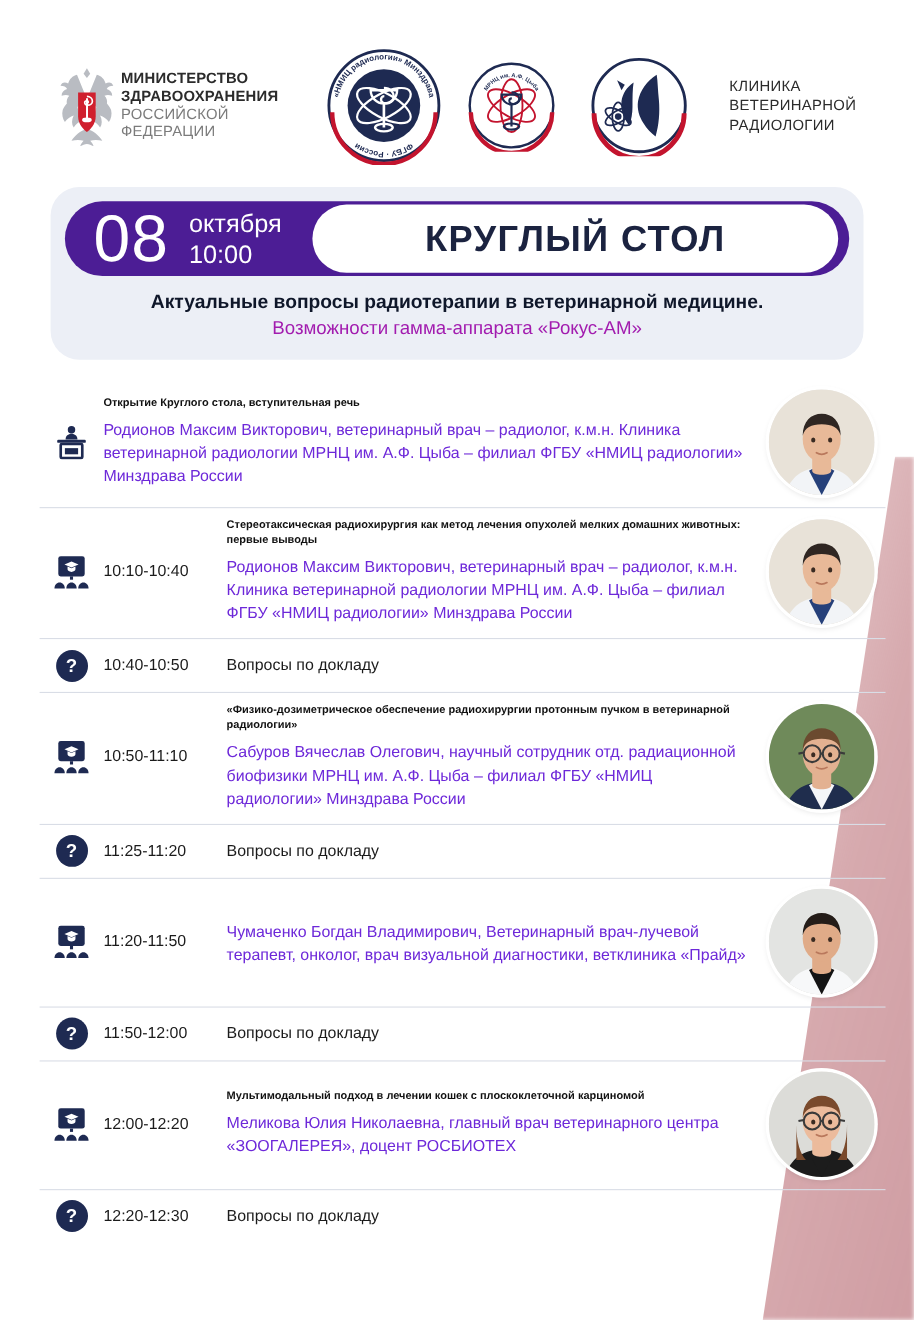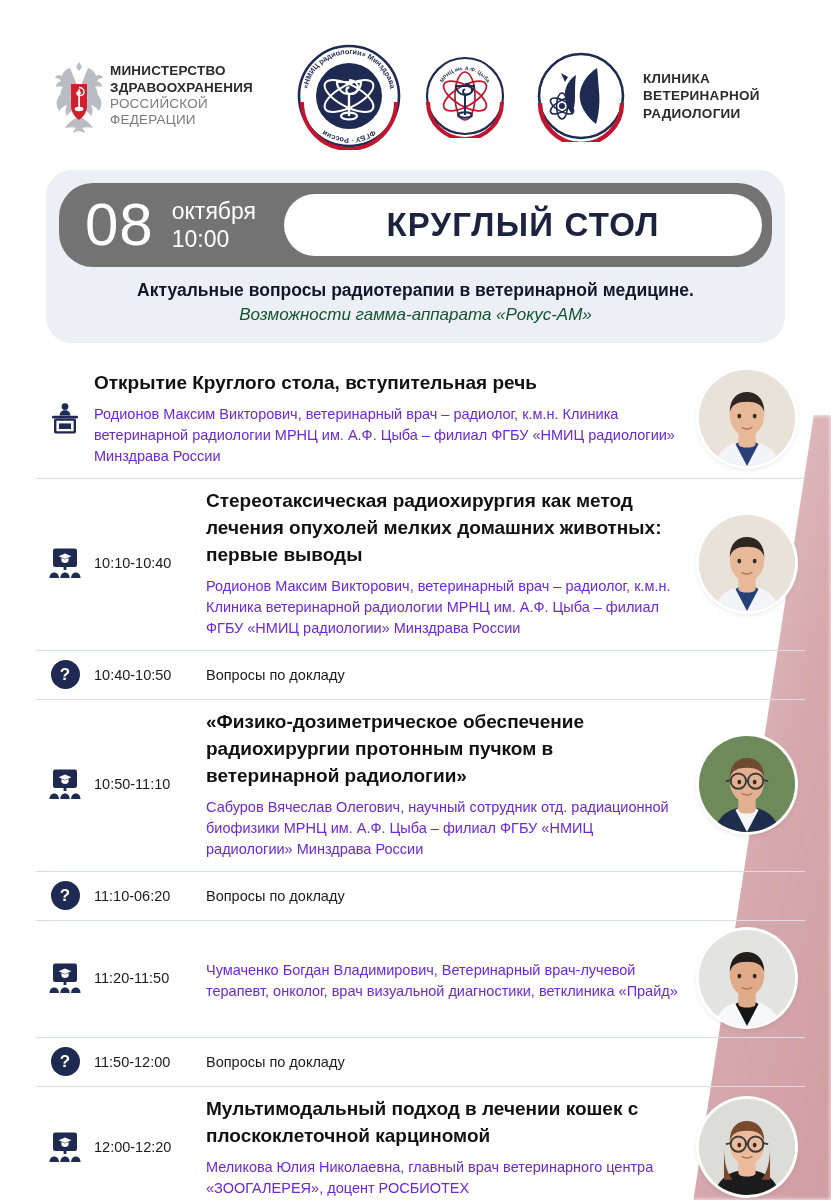--- a/index.html
+++ b/index.html
@@ -76,39 +76,40 @@
   .emblem-mrnc { width: 84px;  height: 84px;  flex: none; }
 
   .vet-logo {
     margin-left: 28px;
     gap: 16px;
   }
   .emblem-vet { width: 92px; height: 92px; flex: none; }
   .vet-text {
     line-height: 1.3;
     font-size: 13.5px;
-    font-weight: bold;
+    font-weight: normal;
     color: #2b2b2b;
     letter-spacing: .3px;
+    margin-left: 20px;
   }
 
   
   .title-panel {
     position: relative;
     z-index: 3;
     margin: 20px 46px 0 46px;
     background: #eceff6;
     border-radius: 26px;
     padding: 13px 13px 14px 13px;
     box-sizing: border-box;
   }
   .date-banner {
-    background: #737373;
+    background: #4c1d95;
     border-radius: 34px;
-    height: 84px;
+    height: 68px;
     display: flex;
     align-items: center;
     padding: 0 10px 0 26px;
     box-sizing: border-box;
   }
   .day-number {
     font-size: 60px;
     font-weight: 300;
     color: #ffffff;
     letter-spacing: 1px;
@@ -141,22 +142,21 @@
     text-align: center;
     padding: 12px 6px 2px 6px;
   }
   .subtitle-main {
     color: #0f172a;
     font-weight: bold;
     font-size: 17.5px;
     line-height: 1.3;
   }
   .subtitle-sub {
-    color: #14532d;
-    font-style: italic;
+    color: #a21caf;
     font-size: 17px;
     line-height: 1.35;
     margin-top: 2px;
   }
 
   
   .schedule {
     position: relative;
     z-index: 2;
     margin: 18px 0 0 0;
@@ -192,21 +192,21 @@
   .col-body {
     flex: 1;
     display: flex;
     flex-direction: column;
     justify-content: center;
     padding-right: 10px;
     min-width: 0;
   }
   .talk-title {
     font-weight: bold;
-    font-size: 19px;
+    font-size: 10px;
     line-height: 1.42;
     color: #111111;
   }
   .talk-speaker {
     font-size: 14.5px;
     line-height: 1.45;
     color: #6d28d9;
     margin-top: 7px;
   }
   .qa-text {
@@ -484,21 +484,21 @@
     <ellipse cx="58" cy="48" rx="2" ry="2.4" fill="#3a2b22"></ellipse>
     <path d="M45 60 q5 3 10 0" fill="none" stroke="#b9785c" stroke-width="1.6" stroke-linecap="round"></path>
   </svg>
         </div>
       </div>
     </div>
     <div class="row qa">
       <div class="col-icon">
         <div class="qmark">?</div>
       </div>
-      <div class="col-time">11:10-06:20</div>
+      <div class="col-time">11:25-11:20</div>
       <div class="col-body">
         <div class="qa-text">Вопросы по докладу</div>
       </div>
       <div class="col-photo"></div>
     </div>
     <div class="row talk">
       <div class="col-icon">
         <svg class="ico ico-lecture" viewBox="0 0 34 32">
     <rect x="5" y="1.6" width="24" height="18.4" rx="2.2" fill="#1e2a52"></rect>
     <path d="M17 6.4 l6.4 2.8 -6.4 2.8 -6.4-2.8z" fill="#ffffff"></path>

